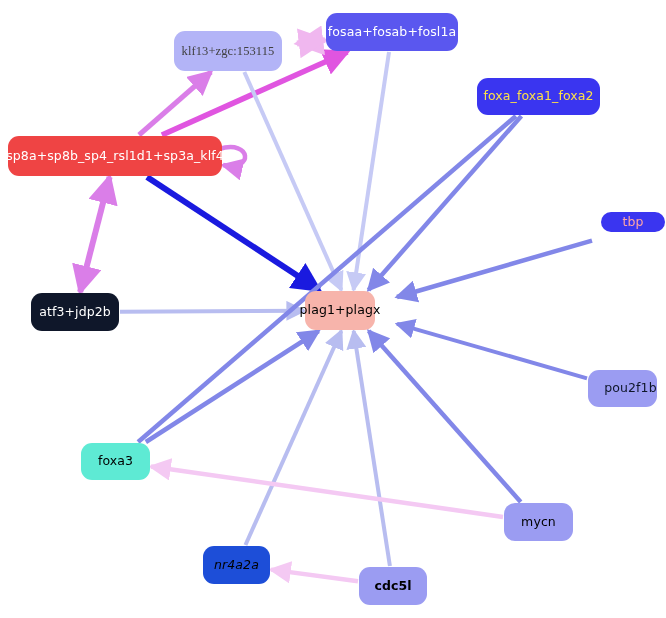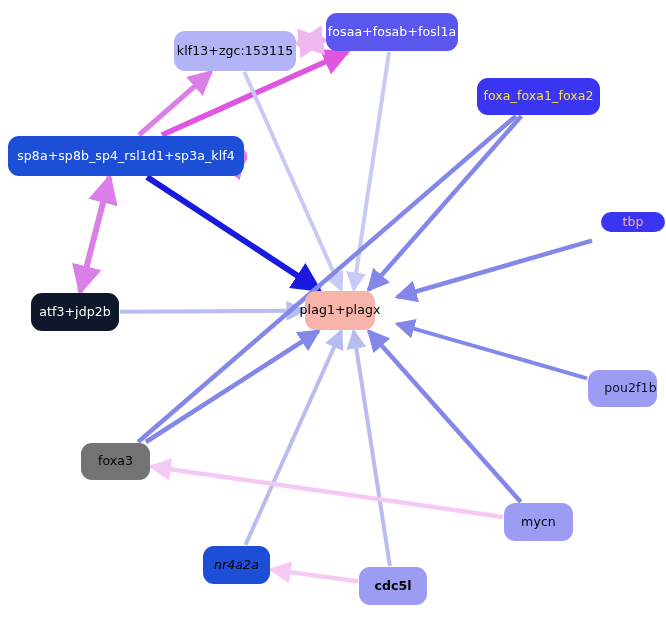--- a/index.html
+++ b/index.html
@@ -215,45 +215,45 @@
         <line x1="358" y1="581.3035143769968" x2="271" y2="569.629392971246" stroke="#f4c9f3" stroke-width="4.5" stroke-linecap="butt" marker-end="url(#mk16f)"></line>
       </g>
       <g>
         <line x1="503" y1="516.9225768321513" x2="151" y2="466.5774231678487" stroke="#f4c9f3" stroke-width="4.5" stroke-linecap="butt" marker-end="url(#mk17f)"></line>
       </g>
       <g>
         <line x1="515.9013698630137" y1="116" x2="138.0986301369863" y2="442" stroke="#8287e8" stroke-width="4.5" stroke-linecap="butt"></line>
       </g>
     </svg>
   <div id="node-layer">
-      <div class="node" style="left: 174px; top: 31px; width: 122px; height: 40px; background: rgb(179, 180, 247); color: #000000;">
+      <div class="node" style="left: 174px; top: 31px; width: 108px; height: 40px; background: rgb(179, 180, 247); color: #404040; font-family: Liberation Serif, serif;">
         <span class="node-label">klf13+zgc:153115</span>
       </div>
       <div class="node" style="left: 326px; top: 13px; width: 132px; height: 38px; background: rgb(90, 87, 239); color: rgb(255, 255, 255);">
         <span class="node-label">fosaa+fosab+fosl1a</span>
       </div>
       <div class="node" style="left: 477px; top: 78px; width: 123px; height: 37px; background: rgb(58, 53, 240); color: #fde047;">
         <span class="node-label">foxa_foxa1_foxa2</span>
       </div>
-      <div class="node" style="left: 8px; top: 136px; width: 236px; height: 40px; background: #1d4ed8; color: rgb(255, 255, 255);">
+      <div class="node" style="left: 8px; top: 136px; width: 214px; height: 40px; background: #ef4444; color: rgb(255, 255, 255);">
         <span class="node-label">sp8a+sp8b_sp4_rsl1d1+sp3a_klf4</span>
       </div>
       <div class="node" style="left: 593px; top: 212px; width: 64px; height: 20px; background: rgb(58, 53, 240); color: #fca5a5; margin-left: 8px;">
         <span class="node-label">tbp</span>
       </div>
       <div class="node" style="left: 31px; top: 293px; width: 88px; height: 38px; background: #0f172a; color: rgb(255, 255, 255);">
         <span class="node-label">atf3+jdp2b</span>
       </div>
       <div class="node" style="left: 305px; top: 291px; width: 70px; height: 39px; background: rgb(247, 180, 171); color: rgb(0, 0, 0);">
         <span class="node-label">plag1+plagx</span>
       </div>
       <div class="node" style="left: 588px; top: 370px; width: 69px; height: 37px; background: rgb(155, 156, 242); color: #0f172a; padding-left: 16px;">
         <span class="node-label">pou2f1b</span>
       </div>
-      <div class="node" style="left: 81px; top: 443px; width: 69px; height: 37px; background: #737373; color: rgb(0, 0, 0);">
+      <div class="node" style="left: 81px; top: 443px; width: 69px; height: 37px; background: #5eead4; color: rgb(0, 0, 0);">
         <span class="node-label">foxa3</span>
       </div>
       <div class="node" style="left: 504px; top: 503px; width: 69px; height: 38px; background: rgb(155, 156, 242); color: rgb(0, 0, 0);">
         <span class="node-label">mycn</span>
       </div>
       <div class="node" style="left: 203px; top: 546px; width: 67px; height: 38px; background: #1d4ed8; color: rgb(0, 0, 0); font-style: italic;">
         <span class="node-label">nr4a2a</span>
       </div>
       <div class="node" style="left: 359px; top: 567px; width: 68px; height: 38px; background: rgb(155, 156, 242); color: rgb(0, 0, 0); font-weight: bold;">
         <span class="node-label">cdc5l</span>

